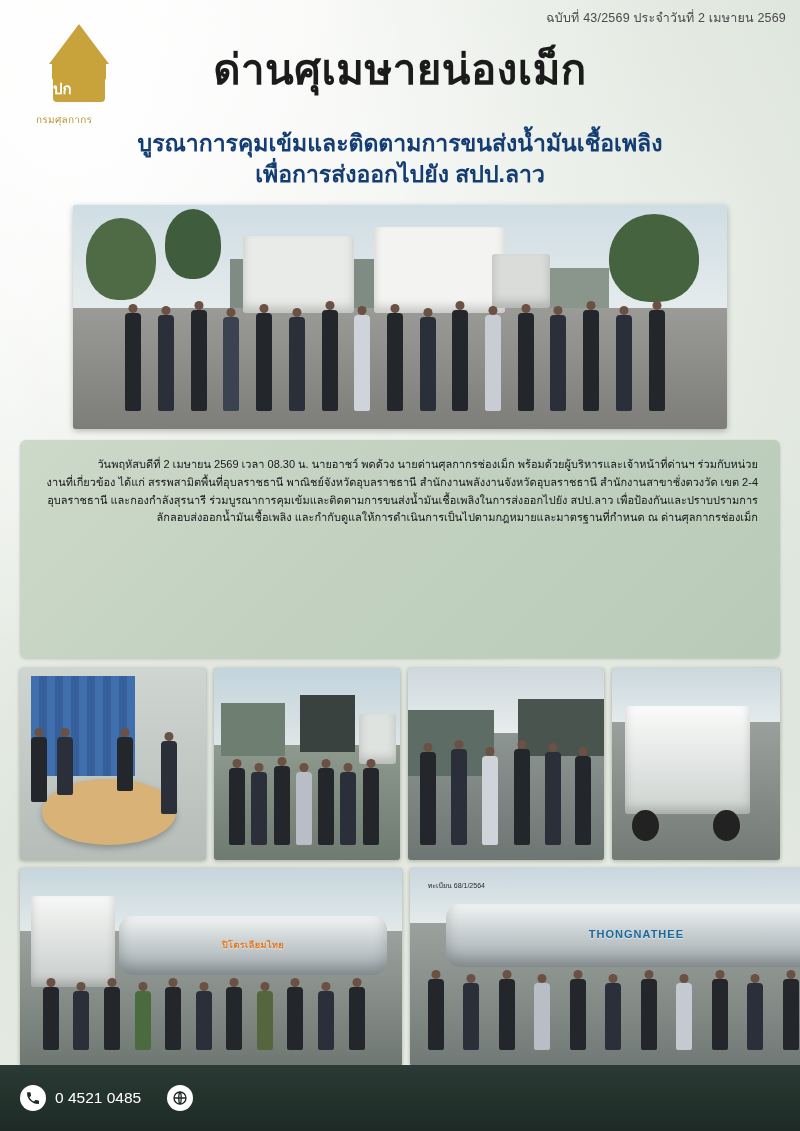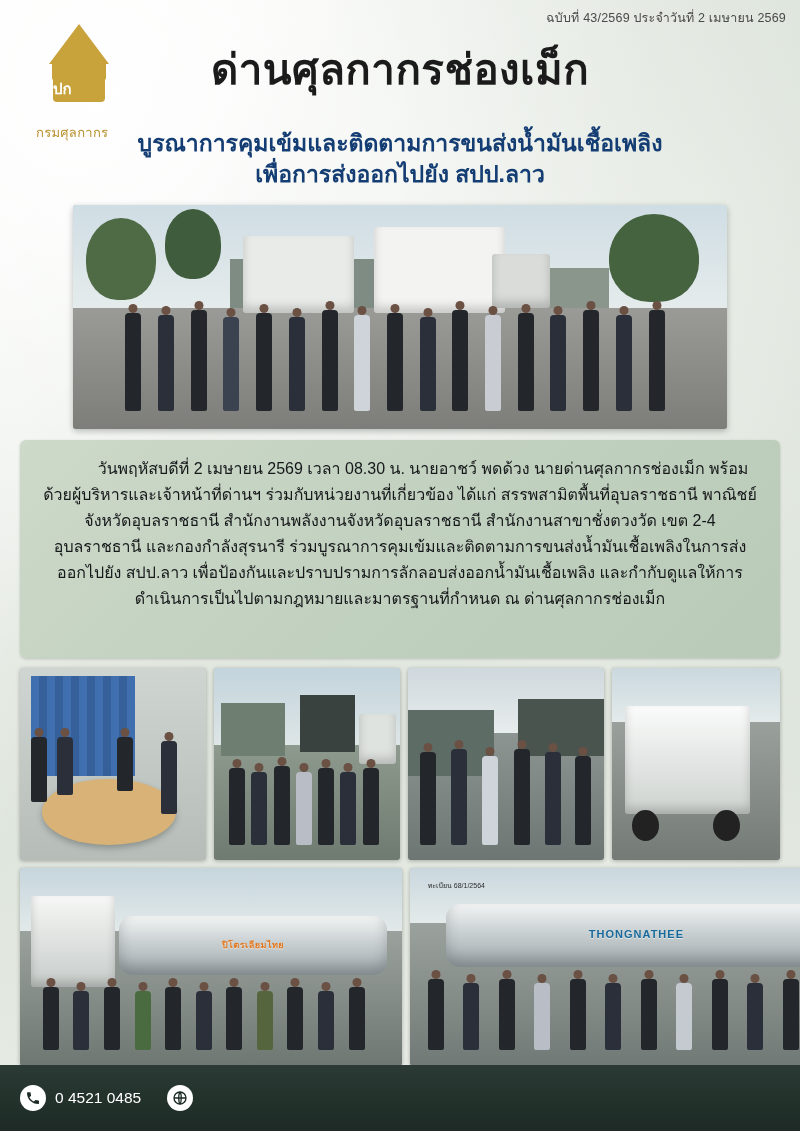--- a/index.html
+++ b/index.html
@@ -86,22 +86,22 @@
     height: 26px;
     margin: -6px auto 0;
     background: #c8a23a;
     border-radius: 4px;
     color: #fff;
     font-size: 15px;
     line-height: 26px;
     font-weight: bold;
   }
   .logo .logo-text {
-    margin-top: 20px;
-    font-size: 13px;
+    margin-top: 10px;
+    font-size: 10px;
     color: #b8912e;
     letter-spacing: .3px;
   }
 
   .title {
     position: absolute;
     top: 36px;
     left: 0;
     width: 800px;
     text-align: center;
@@ -156,24 +156,24 @@
     left: 20px;
     top: 440px;
     width: 760px;
     height: 218px;
     background: linear-gradient(135deg, #cdd9c9 0%, #c2d1c0 45%, #b9cbb8 100%);
     border-radius: 6px;
     padding: 16px 22px 10px 22px;
     box-shadow: 0 1px 3px rgba(0,0,0,.18);
   }
   .body-text {
-    font-size: 16px;
+    font-size: 11px;
     line-height: 1.62;
     color: #16181a;
-    text-align: center;
+    text-align: right;
     text-indent: 46px;
     white-space: pre-wrap;
   }
 
   
   .grid-row-1 { position: absolute; top: 668px; left: 20px; width: 760px; height: 192px; }
   .grid-row-2 { position: absolute; top: 868px; left: 20px; width: 760px; height: 198px; }
   .cell {
     position: absolute;
     border-radius: 3px;
@@ -233,21 +233,21 @@
 <div class="page">
 
   <div class="issue-line">ฉบับที่ 43/2569 ประจำวันที่ 2 เมษายน 2569</div>
 
   <div class="logo">
     <div class="crown"></div>
     <div class="emblem">ปก</div>
     <div class="logo-text">กรมศุลกากร</div>
   </div>
 
-  <div class="title">ด่านศุลกากรช่องเม็ก</div>
+  <div class="title">ด่านศุเมษายน่องเม็ก</div>
   <div class="subtitle">
     <div>บูรณาการคุมเข้มและติดตามการขนส่งน้ำมันเชื้อเพลิง</div>
     <div>เพื่อการส่งออกไปยัง สปป.ลาว</div>
   </div>
 
   <div class="hero">
     <div class="ph">
       <div class="sky"></div>
       <div class="ground"></div>
       <div class="tree" style="left:2%;top:6%;width:70px;height:82px;"></div>

